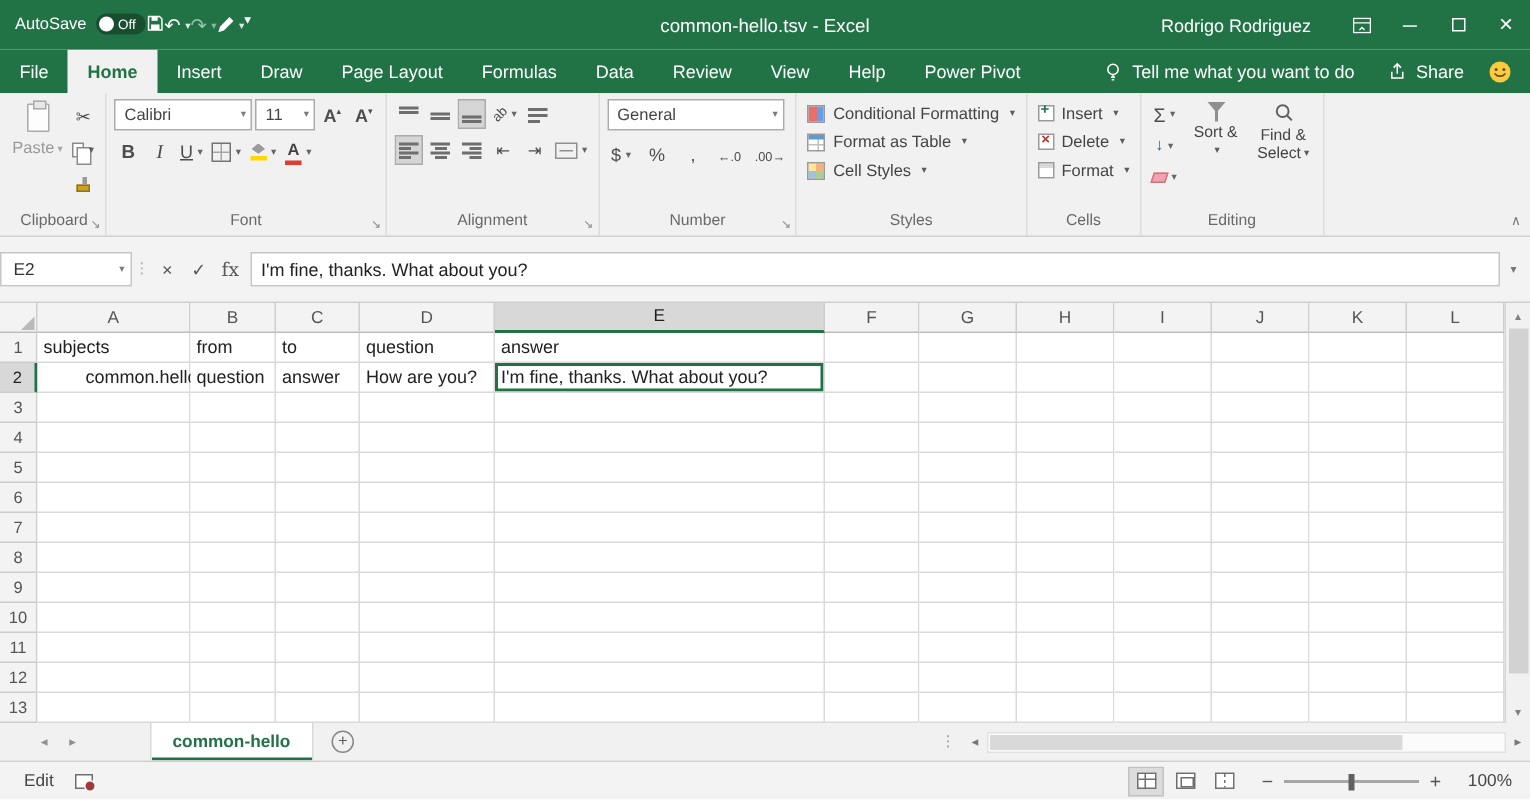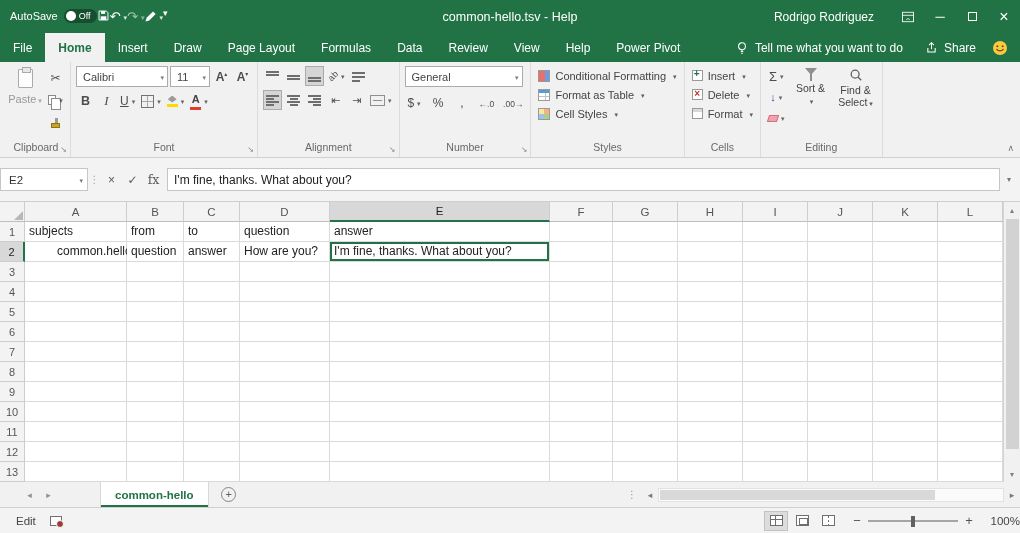--- a/index.html
+++ b/index.html
@@ -166,21 +166,21 @@
 .viewbtn.active{background:#dcdcdc;box-shadow:inset 0 0 0 1px #c2c2c2;}
 .ic-view-normal{width:13px;height:11px;border:1px solid #6f6f6f;background:linear-gradient(#6f6f6f,#6f6f6f) 0 3px/13px 1px no-repeat,linear-gradient(#6f6f6f,#6f6f6f) 4px 0/1px 11px no-repeat,#fff;}
 .ic-view-layout{width:13px;height:11px;border:1px solid #6f6f6f;position:relative;background:#fff;}
 .ic-view-layout::after{content:"";position:absolute;left:2px;top:2px;width:7px;height:5px;border:1px solid #6f6f6f;}
 .ic-view-break{width:13px;height:11px;border:1px solid #6f6f6f;background:repeating-linear-gradient(#6f6f6f 0 2px,transparent 2px 4px) center/1px 100% no-repeat,#fff;}
 .zoombtn{width:18px;text-align:center;color:#555;font-size:13px;}
 .zoomslider{width:90px;height:14px;position:relative;margin:0 2px;}
 .ztrack{position:absolute;left:0;right:0;top:6px;height:2px;background:#a6a6a6;}
 .znotch{position:absolute;left:50%;top:3px;width:1px;height:8px;background:#a6a6a6;}
 .zthumb{position:absolute;left:48%;top:2px;width:4px;height:11px;background:#606060;}
-.zoomlevel{width:42px;text-align:right;margin-right:0;}
+.zoomlevel{width:42px;text-align:right;margin-right:12px;}
 </style>
 </head>
 <body>
 
 <div class="app">
 
   <div class="titlebar">
     <div class="tb-left">
       <div class="autosave">
         <span>AutoSave</span>
@@ -207,21 +207,21 @@
       <button class="qat">
           <svg width="12" height="12" viewBox="0 0 16 16">
             <path d="M2 14l1.5-5L12 .5 15.5 4 7 12.5 2 14z" fill="#fff"></path>
           </svg>
           <span class="dd"></span>
         </button>
       <button class="qat">
           <span class="g small">▾</span>
         </button>
     </div>
-    <div class="tb-title">common-hello.tsv  -  Help</div>
+    <div class="tb-title">common-hello.tsv  -  Excel</div>
     <div class="tb-right">
       <span class="user">Rodrigo Rodriguez</span>
       <button class="winbtn">
           <svg width="14" height="12" viewBox="0 0 16 14">
             <rect x="1.5" y="1.5" width="13" height="11" fill="none" stroke="#fff"></rect>
             <path d="M1.5 5h13" stroke="#fff"></path>
             <path d="M6 10.5l2-2 2 2" fill="none" stroke="#fff"></path>
           </svg>
         </button>
       <button class="winbtn">

